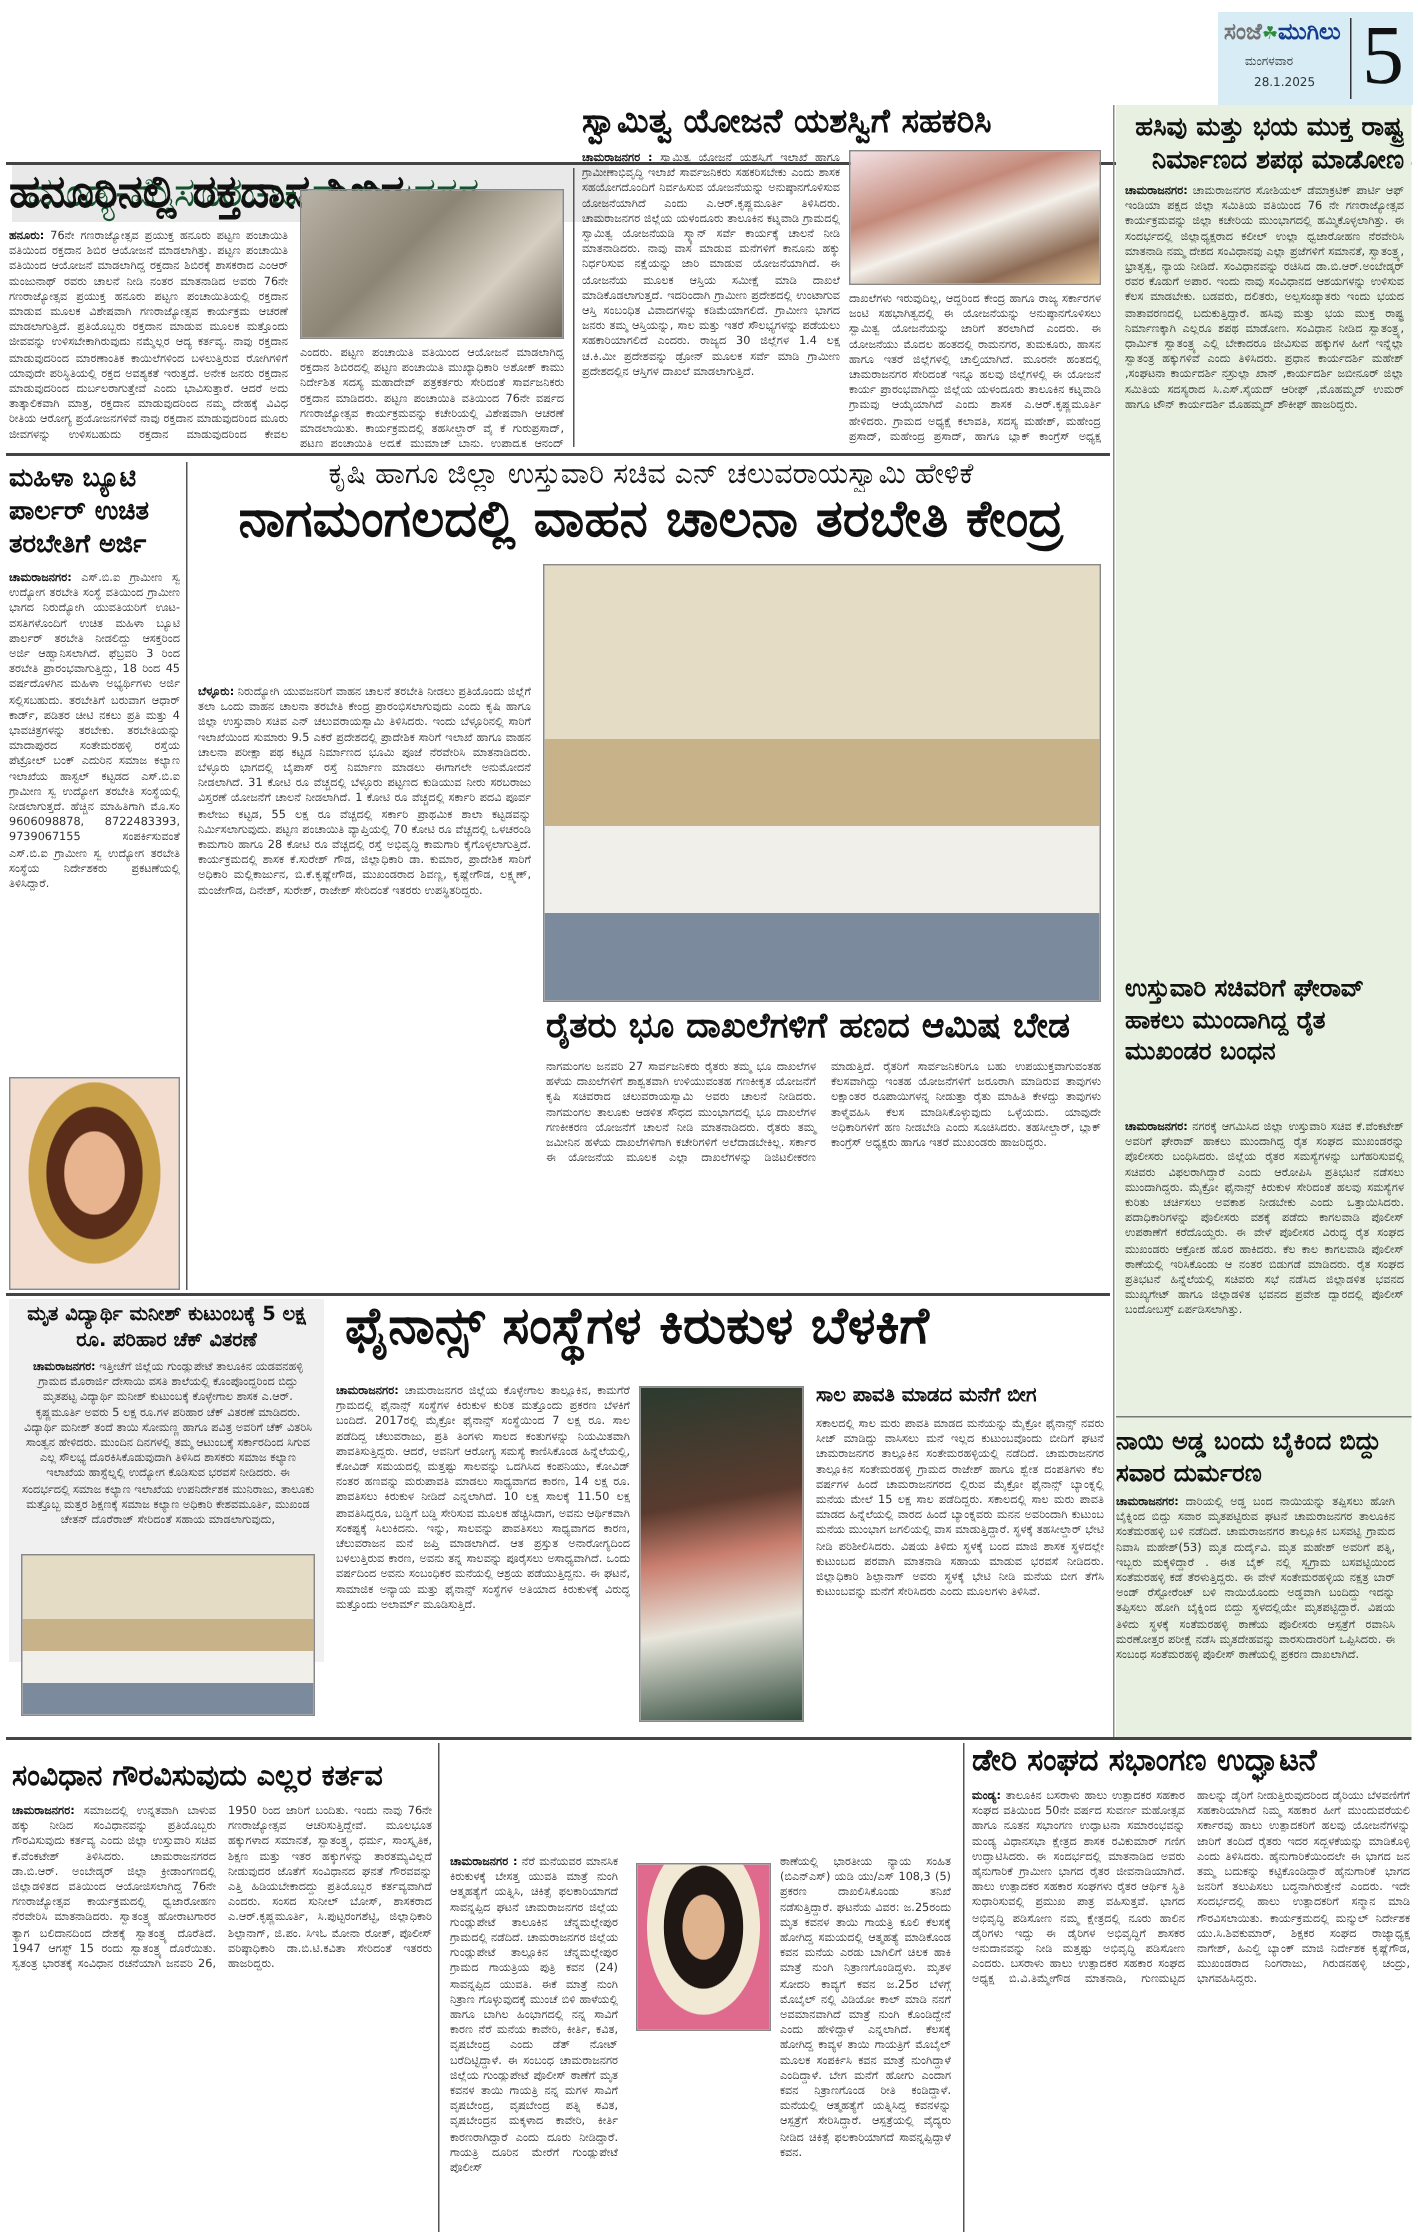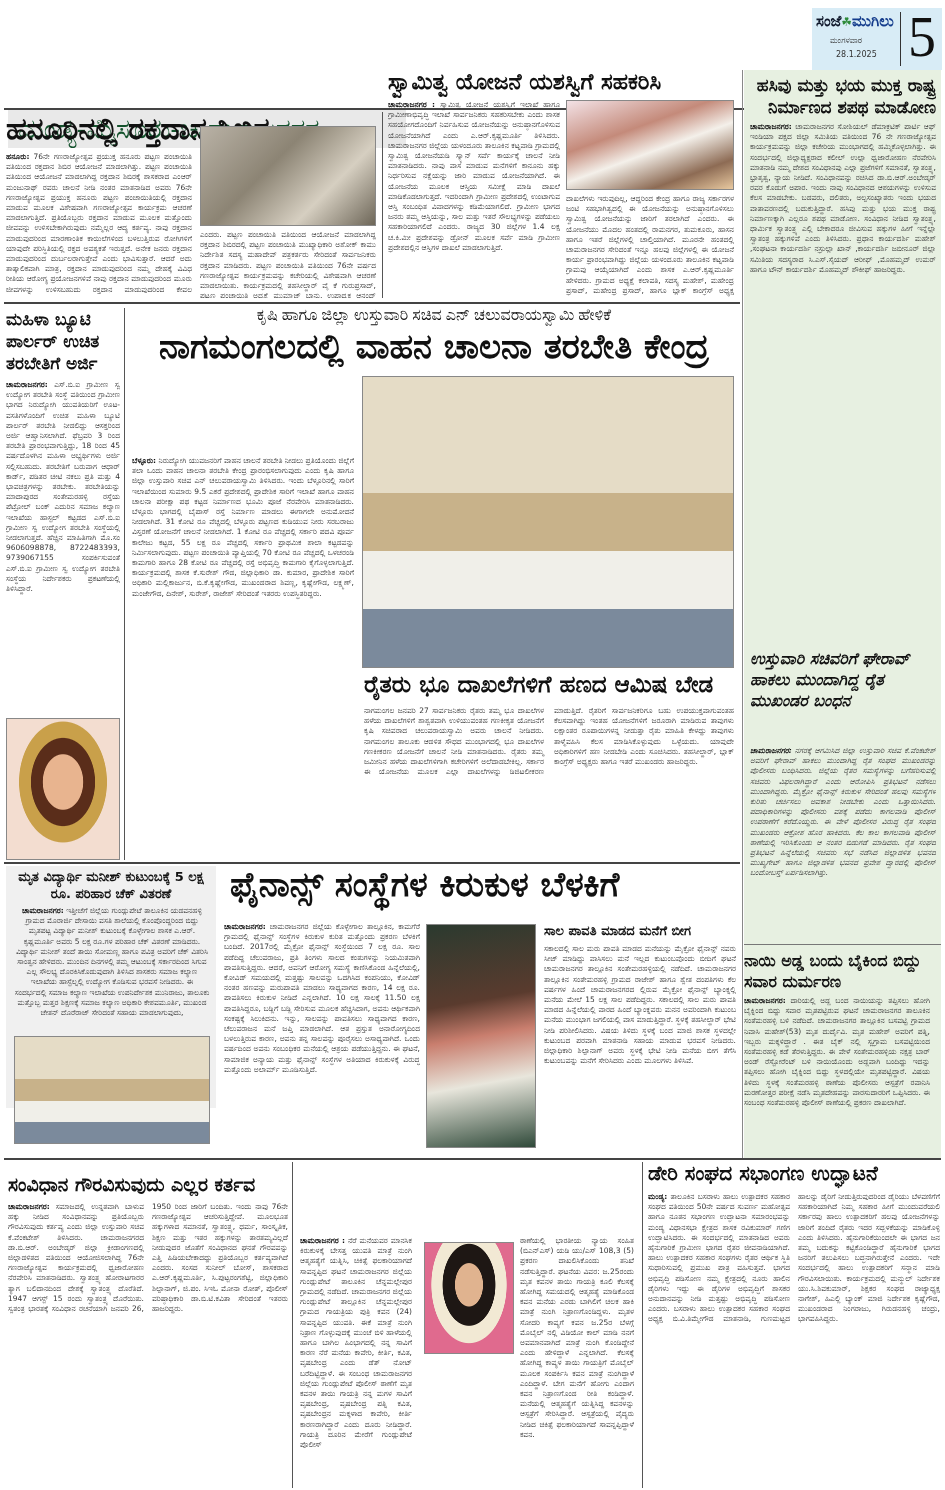--- a/index.html
+++ b/index.html
@@ -2,21 +2,21 @@
 <html><head>
 <meta charset="utf-8">
 <style>
   * { box-sizing: border-box; margin: 0; padding: 0; }
   html, body { width: 945px; height: 1490px; background: #ffffff; overflow: hidden; }
   body { position: relative; font-family: "DejaVu Sans", sans-serif; color: #111; }
   .abs { position: absolute; }
   .section-banner { left: 8px; top: 66px; width: 398px; height: 38px; background: #e9e9e9; padding: 2px 10px; font-size: 27px; line-height: 34px; color: #14532d; white-space: nowrap; overflow: hidden; margin-top: 44px; }
   .masthead { left: 812px; top: 8px; width: 130px; height: 62px; background: #d8ecf6; }
   .mast-name { position: absolute; left: 4px; top: 4px; font-size: 15px; font-weight: bold; white-space: nowrap; }
-  .mast-name .red { color: #0f172a; }
+  .mast-name .red { color: #737373; }
   .mast-name .blue { color: #143c8c; }
   .mast-day { position: absolute; left: 18px; top: 28px; font-size: 8px; color: #333; }
   .mast-date { position: absolute; left: 24px; top: 42px; font-size: 8px; color: #333; }
   .mast-divider { position: absolute; left: 88px; top: 4px; width: 1px; height: 54px; background: #333; }
   .page-num { position: absolute; left: 96px; top: -2px; font-family: "Liberation Serif", serif; font-size: 56px; line-height: 62px; color: #111; }
   .rule-h { height: 2px; background: #444; }
   .rule-v { width: 1px; background: #555; }
   .headline { font-weight: bold; white-space: nowrap; overflow: hidden; line-height: 1.1; }
   .body-text { font-size: 7.5px; line-height: 10.2px; color: #333; text-align: justify; overflow: hidden; }
   .body-text b { color: #111; }
@@ -74,21 +74,21 @@
 <div class="abs rule-v" style="left:742px; top:70px; height:1088px; background:#888;"></div>
 
 <div class="abs" style="left:750px; top:74px; width:186px; height:512px;">
   <div class="headline" style="font-size:17px; white-space:normal; line-height:22px; height:46px;text-align:right;">ಹಸಿವು ಮತ್ತು ಭಯ ಮುಕ್ತ ರಾಷ್ಟ್ರ ನಿರ್ಮಾಣದ ಶಪಥ ಮಾಡೋಣ</div>
   <div class="body-text" style="position:absolute; left:0; top:48px; width:186px; height:462px;">
     <b>ಚಾಮರಾಜನಗರ:</b>
     <span>ಚಾಮರಾಜನಗರ ಸೋಶಿಯಲ್ ಡೆಮಾಕ್ರಟಿಕ್ ಪಾರ್ಟಿ ಆಫ್ ಇಂಡಿಯಾ ಪಕ್ಷದ ಜಿಲ್ಲಾ ಸಮಿತಿಯ ವತಿಯಿಂದ 76 ನೇ ಗಣರಾಜ್ಯೋತ್ಸವ ಕಾರ್ಯಕ್ರಮವನ್ನು ಜಿಲ್ಲಾ ಕಚೇರಿಯ ಮುಂಭಾಗದಲ್ಲಿ ಹಮ್ಮಿಕೊಳ್ಳಲಾಗಿತ್ತು. ಈ ಸಂದರ್ಭದಲ್ಲಿ ಜಿಲ್ಲಾಧ್ಯಕ್ಷರಾದ ಕಲೀಲ್ ಉಲ್ಲಾ ಧ್ವಜಾರೋಹಣ ನೆರವೇರಿಸಿ ಮಾತನಾಡಿ ನಮ್ಮ ದೇಶದ ಸಂವಿಧಾನವು ಎಲ್ಲಾ ಪ್ರಜೆಗಳಿಗೆ ಸಮಾನತೆ, ಸ್ವಾತಂತ್ರ್ಯ, ಭ್ರಾತೃತ್ವ, ನ್ಯಾಯ ನೀಡಿದೆ. ಸಂವಿಧಾನವನ್ನು ರಚಿಸಿದ ಡಾ.ಬಿ.ಆರ್.ಅಂಬೇಡ್ಕರ್ ರವರ ಕೊಡುಗೆ ಅಪಾರ. ಇಂದು ನಾವು ಸಂವಿಧಾನದ ಆಶಯಗಳನ್ನು ಉಳಿಸುವ ಕೆಲಸ ಮಾಡಬೇಕು. ಬಡವರು, ದಲಿತರು, ಅಲ್ಪಸಂಖ್ಯಾತರು ಇಂದು ಭಯದ ವಾತಾವರಣದಲ್ಲಿ ಬದುಕುತ್ತಿದ್ದಾರೆ. ಹಸಿವು ಮತ್ತು ಭಯ ಮುಕ್ತ ರಾಷ್ಟ್ರ ನಿರ್ಮಾಣಕ್ಕಾಗಿ ಎಲ್ಲರೂ ಶಪಥ ಮಾಡೋಣ. ಸಂವಿಧಾನ ನೀಡಿದ ಸ್ವಾತಂತ್ರ್ಯ, ಧಾರ್ಮಿಕ ಸ್ವಾತಂತ್ರ್ಯ ಎಲ್ಲಿ ಬೇಕಾದರೂ ಜೀವಿಸುವ ಹಕ್ಕುಗಳ ಹೀಗೆ ಇನ್ನೆಲ್ಲಾ ಸ್ವಾತಂತ್ರ ಹಕ್ಕುಗಳಿವೆ ಎಂದು ತಿಳಿಸಿದರು. ಪ್ರಧಾನ ಕಾರ್ಯದರ್ಶಿ ಮಹೇಶ್ ,ಸಂಘಟನಾ ಕಾರ್ಯದರ್ಶಿ ನಸ್ರುಲ್ಲಾ ಖಾನ್ ,ಕಾರ್ಯದರ್ಶಿ ಜಬೀನೂರ್ ಜಿಲ್ಲಾ ಸಮಿತಿಯ ಸದಸ್ಯರಾದ ಸಿ.ಎಸ್.ಸೈಯದ್ ಆರೀಫ್ ,ಮೊಹಮ್ಮದ್ ಉಮರ್ ಹಾಗೂ ಟೌನ್ ಕಾರ್ಯದರ್ಶಿ ಮೊಹಮ್ಮದ್ ಶೌಕೀಫ್ ಹಾಜರಿದ್ದರು.</span>
   </div>
 </div>
 
-<div class="abs" style="left:750px; top:648px; width:186px; height:290px;font-style:italic;">
+<div class="abs" style="left:750px; top:648px; width:186px; height:290px;">
   <div class="headline" style="font-size:16px; white-space:normal; line-height:21px; height:66px;">ಉಸ್ತುವಾರಿ ಸಚಿವರಿಗೆ ಘೇರಾವ್ ಹಾಕಲು ಮುಂದಾಗಿದ್ದ ರೈತ ಮುಖಂಡರ ಬಂಧನ</div>
   <div class="body-text" style="position:absolute; left:0; top:70px; width:186px; height:220px;margin-top:28px;">
     <b>ಚಾಮರಾಜನಗರ:</b>
     <span>ನಗರಕ್ಕೆ ಆಗಮಿಸಿದ ಜಿಲ್ಲಾ ಉಸ್ತುವಾರಿ ಸಚಿವ ಕೆ.ವೆಂಕಟೇಶ್ ಅವರಿಗೆ ಘೇರಾವ್ ಹಾಕಲು ಮುಂದಾಗಿದ್ದ ರೈತ ಸಂಘದ ಮುಖಂಡರನ್ನು ಪೊಲೀಸರು ಬಂಧಿಸಿದರು. ಜಿಲ್ಲೆಯ ರೈತರ ಸಮಸ್ಯೆಗಳನ್ನು ಬಗೆಹರಿಸುವಲ್ಲಿ ಸಚಿವರು ವಿಫಲರಾಗಿದ್ದಾರೆ ಎಂದು ಆರೋಪಿಸಿ ಪ್ರತಿಭಟನೆ ನಡೆಸಲು ಮುಂದಾಗಿದ್ದರು. ಮೈಕ್ರೋ ಫೈನಾನ್ಸ್ ಕಿರುಕುಳ ಸೇರಿದಂತೆ ಹಲವು ಸಮಸ್ಯೆಗಳ ಕುರಿತು ಚರ್ಚಿಸಲು ಅವಕಾಶ ನೀಡಬೇಕು ಎಂದು ಒತ್ತಾಯಿಸಿದರು. ಪದಾಧಿಕಾರಿಗಳನ್ನು ಪೊಲೀಸರು ವಶಕ್ಕೆ ಪಡೆದು ಕಾಗಲವಾಡಿ ಪೊಲೀಸ್ ಉಪಠಾಣೆಗೆ ಕರೆದೊಯ್ದರು. ಈ ವೇಳೆ ಪೊಲೀಸರ ವಿರುದ್ಧ ರೈತ ಸಂಘದ ಮುಖಂಡರು ಆಕ್ರೋಶ ಹೊರ ಹಾಕಿದರು. ಕೆಲ ಕಾಲ ಕಾಗಲವಾಡಿ ಪೊಲೀಸ್ ಠಾಣೆಯಲ್ಲಿ ಇರಿಸಿಕೊಂಡು ಆ ನಂತರ ಬಿಡುಗಡೆ ಮಾಡಿದರು. ರೈತ ಸಂಘದ ಪ್ರತಿಭಟನೆ ಹಿನ್ನೆಲೆಯಲ್ಲಿ ಸಚಿವರು ಸಭೆ ನಡೆಸಿದ ಜಿಲ್ಲಾಡಳಿತ ಭವನದ ಮುಖ್ಯಗೇಟ್ ಹಾಗೂ ಜಿಲ್ಲಾಡಳಿತ ಭವನದ ಪ್ರವೇಶ ದ್ವಾರದಲ್ಲಿ ಪೊಲೀಸ್ ಬಂದೋಬಸ್ತ್ ಏರ್ಪಡಿಸಲಾಗಿತ್ತು.</span>
   </div>
 </div>
 
 <div class="abs rule-h" style="left:744px; top:944px; width:197px; height:1px; background:#777;"></div>
 
 <div class="abs" style="left:744px; top:950px; width:186px; height:204px;">
@@ -106,21 +106,21 @@
   <div class="body-text" style="position:absolute; left:0; top:72px; width:114px; height:332px;">
     <b>ಚಾಮರಾಜನಗರ:</b>
     <span>ಎಸ್.ಬಿ.ಐ ಗ್ರಾಮೀಣ ಸ್ವ ಉದ್ಯೋಗ ತರಬೇತಿ ಸಂಸ್ಥೆ ವತಿಯಿಂದ ಗ್ರಾಮೀಣ ಭಾಗದ ನಿರುದ್ಯೋಗಿ ಯುವತಿಯರಿಗೆ ಊಟ-ವಸತಿಗಳೊಂದಿಗೆ ಉಚಿತ ಮಹಿಳಾ ಬ್ಯೂಟಿ ಪಾರ್ಲರ್ ತರಬೇತಿ ನೀಡಲಿದ್ದು ಆಸಕ್ತರಿಂದ ಅರ್ಜಿ ಆಹ್ವಾನಿಸಲಾಗಿದೆ. ಫೆಬ್ರವರಿ 3 ರಿಂದ ತರಬೇತಿ ಪ್ರಾರಂಭವಾಗುತ್ತಿದ್ದು, 18 ರಿಂದ 45 ವರ್ಷದೊಳಗಿನ ಮಹಿಳಾ ಅಭ್ಯರ್ಥಿಗಳು ಅರ್ಜಿ ಸಲ್ಲಿಸಬಹುದು. ತರಬೇತಿಗೆ ಬರುವಾಗ ಆಧಾರ್ ಕಾರ್ಡ್, ಪಡಿತರ ಚೀಟಿ ನಕಲು ಪ್ರತಿ ಮತ್ತು 4 ಭಾವಚಿತ್ರಗಳನ್ನು ತರಬೇಕು. ತರಬೇತಿಯನ್ನು ಮಾದಾಪುರದ ಸಂತೇಮರಹಳ್ಳಿ ರಸ್ತೆಯ ಪೆಟ್ರೋಲ್ ಬಂಕ್ ಎದುರಿನ ಸಮಾಜ ಕಲ್ಯಾಣ ಇಲಾಖೆಯ ಹಾಸ್ಟಲ್ ಕಟ್ಟಡದ ಎಸ್.ಬಿ.ಐ ಗ್ರಾಮೀಣ ಸ್ವ ಉದ್ಯೋಗ ತರಬೇತಿ ಸಂಸ್ಥೆಯಲ್ಲಿ ನೀಡಲಾಗುತ್ತದೆ. ಹೆಚ್ಚಿನ ಮಾಹಿತಿಗಾಗಿ ಮೊ.ಸಂ 9606098878, 8722483393, 9739067155 ಸಂಪರ್ಕಿಸುವಂತೆ ಎಸ್.ಬಿ.ಐ ಗ್ರಾಮೀಣ ಸ್ವ ಉದ್ಯೋಗ ತರಬೇತಿ ಸಂಸ್ಥೆಯ ನಿರ್ದೇಶಕರು ಪ್ರಕಟಣೆಯಲ್ಲಿ ತಿಳಿಸಿದ್ದಾರೆ.</span>
   </div>
   <div class="photo bride" style="position:absolute; left:0; top:410px; width:114px; height:142px;"></div>
 </div>
 
 <div class="abs rule-v" style="left:124px; top:308px; height:552px;"></div>
 
 <div class="abs" style="left:130px; top:306px; width:608px; height:370px;">
-  <div class="headline" style="font-size:16px; text-align:center; height:22px; font-weight:normal;font-family:Liberation Serif, serif;">ಕೃಷಿ ಹಾಗೂ ಜಿಲ್ಲಾ ಉಸ್ತುವಾರಿ ಸಚಿವ ಎನ್ ಚಲುವರಾಯಸ್ವಾಮಿ ಹೇಳಿಕೆ</div>
+  <div class="headline" style="font-size:19px; text-align:center; height:22px; font-weight:normal;">ಕೃಷಿ ಹಾಗೂ ಜಿಲ್ಲಾ ಉಸ್ತುವಾರಿ ಸಚಿವ ಎನ್ ಚಲುವರಾಯಸ್ವಾಮಿ ಹೇಳಿಕೆ</div>
   <div class="headline" style="font-size:34px; text-align:center; height:44px;">ನಾಗಮಂಗಲದಲ್ಲಿ ವಾಹನ ಚಾಲನಾ ತರಬೇತಿ ಕೇಂದ್ರ</div>
   <div class="body-text" style="position:absolute; left:2px; top:150px; width:222px; height:398px;">
     <b>ಬೆಳ್ಳೂರು:</b>
     <span>ನಿರುದ್ಯೋಗಿ ಯುವಜನರಿಗೆ ವಾಹನ ಚಾಲನೆ ತರಬೇತಿ ನೀಡಲು ಪ್ರತಿಯೊಂದು ಜಿಲ್ಲೆಗೆ ತಲಾ ಒಂದು ವಾಹನ ಚಾಲನಾ ತರಬೇತಿ ಕೇಂದ್ರ ಪ್ರಾರಂಭಿಸಲಾಗುವುದು ಎಂದು ಕೃಷಿ ಹಾಗೂ ಜಿಲ್ಲಾ ಉಸ್ತುವಾರಿ ಸಚಿವ ಎನ್ ಚಲುವರಾಯಸ್ವಾಮಿ ತಿಳಿಸಿದರು. ಇಂದು ಬೆಳ್ಳೂರಿನಲ್ಲಿ ಸಾರಿಗೆ ಇಲಾಖೆಯಿಂದ ಸುಮಾರು 9.5 ಎಕರೆ ಪ್ರದೇಶದಲ್ಲಿ ಪ್ರಾದೇಶಿಕ ಸಾರಿಗೆ ಇಲಾಖೆ ಹಾಗೂ ವಾಹನ ಚಾಲನಾ ಪರೀಕ್ಷಾ ಪಥ ಕಟ್ಟಡ ನಿರ್ಮಾಣದ ಭೂಮಿ ಪೂಜೆ ನೆರವೇರಿಸಿ ಮಾತನಾಡಿದರು. ಬೆಳ್ಳೂರು ಭಾಗದಲ್ಲಿ ಬೈಪಾಸ್ ರಸ್ತೆ ನಿರ್ಮಾಣ ಮಾಡಲು ಈಗಾಗಲೇ ಅನುಮೋದನೆ ನೀಡಲಾಗಿದೆ. 31 ಕೋಟಿ ರೂ ವೆಚ್ಚದಲ್ಲಿ ಬೆಳ್ಳೂರು ಪಟ್ಟಣದ ಕುಡಿಯುವ ನೀರು ಸರಬರಾಜು ವಿಸ್ತರಣೆ ಯೋಜನೆಗೆ ಚಾಲನೆ ನೀಡಲಾಗಿದೆ. 1 ಕೋಟಿ ರೂ ವೆಚ್ಚದಲ್ಲಿ ಸರ್ಕಾರಿ ಪದವಿ ಪೂರ್ವ ಕಾಲೇಜು ಕಟ್ಟಡ, 55 ಲಕ್ಷ ರೂ ವೆಚ್ಚದಲ್ಲಿ ಸರ್ಕಾರಿ ಪ್ರಾಥಮಿಕ ಶಾಲಾ ಕಟ್ಟಡವನ್ನು ನಿರ್ಮಿಸಲಾಗುವುದು. ಪಟ್ಟಣ ಪಂಚಾಯಿತಿ ವ್ಯಾಪ್ತಿಯಲ್ಲಿ 70 ಕೋಟಿ ರೂ ವೆಚ್ಚದಲ್ಲಿ ಒಳಚರಂಡಿ ಕಾಮಗಾರಿ ಹಾಗೂ 28 ಕೋಟಿ ರೂ ವೆಚ್ಚದಲ್ಲಿ ರಸ್ತೆ ಅಭಿವೃದ್ಧಿ ಕಾಮಗಾರಿ ಕೈಗೊಳ್ಳಲಾಗುತ್ತಿದೆ. ಕಾರ್ಯಕ್ರಮದಲ್ಲಿ ಶಾಸಕ ಕೆ.ಸುರೇಶ್ ಗೌಡ, ಜಿಲ್ಲಾಧಿಕಾರಿ ಡಾ. ಕುಮಾರ, ಪ್ರಾದೇಶಿಕ ಸಾರಿಗೆ ಅಧಿಕಾರಿ ಮಲ್ಲಿಕಾರ್ಜುನ, ಬಿ.ಕೆ.ಕೃಷ್ಣೇಗೌಡ, ಮುಖಂಡರಾದ ಶಿವಣ್ಣ, ಕೃಷ್ಣೇಗೌಡ, ಲಕ್ಷ್ಮಣ್, ಮಂಜೇಗೌಡ, ದಿನೇಶ್, ಸುರೇಶ್, ರಾಜೇಶ್ ಸೇರಿದಂತೆ ಇತರರು ಉಪಸ್ಥಿತರಿದ್ದರು.</span>
   </div>
   <div class="photo group" style="position:absolute; left:232px; top:70px; width:372px; height:292px;"></div>
 </div>
 
 <div class="abs" style="left:364px; top:672px; width:376px; height:186px;">
   <div class="headline" style="font-size:23px; height:32px;">ರೈತರು ಭೂ ದಾಖಲೆಗಳಿಗೆ ಹಣದ ಆಮಿಷ ಬೇಡ</div>

